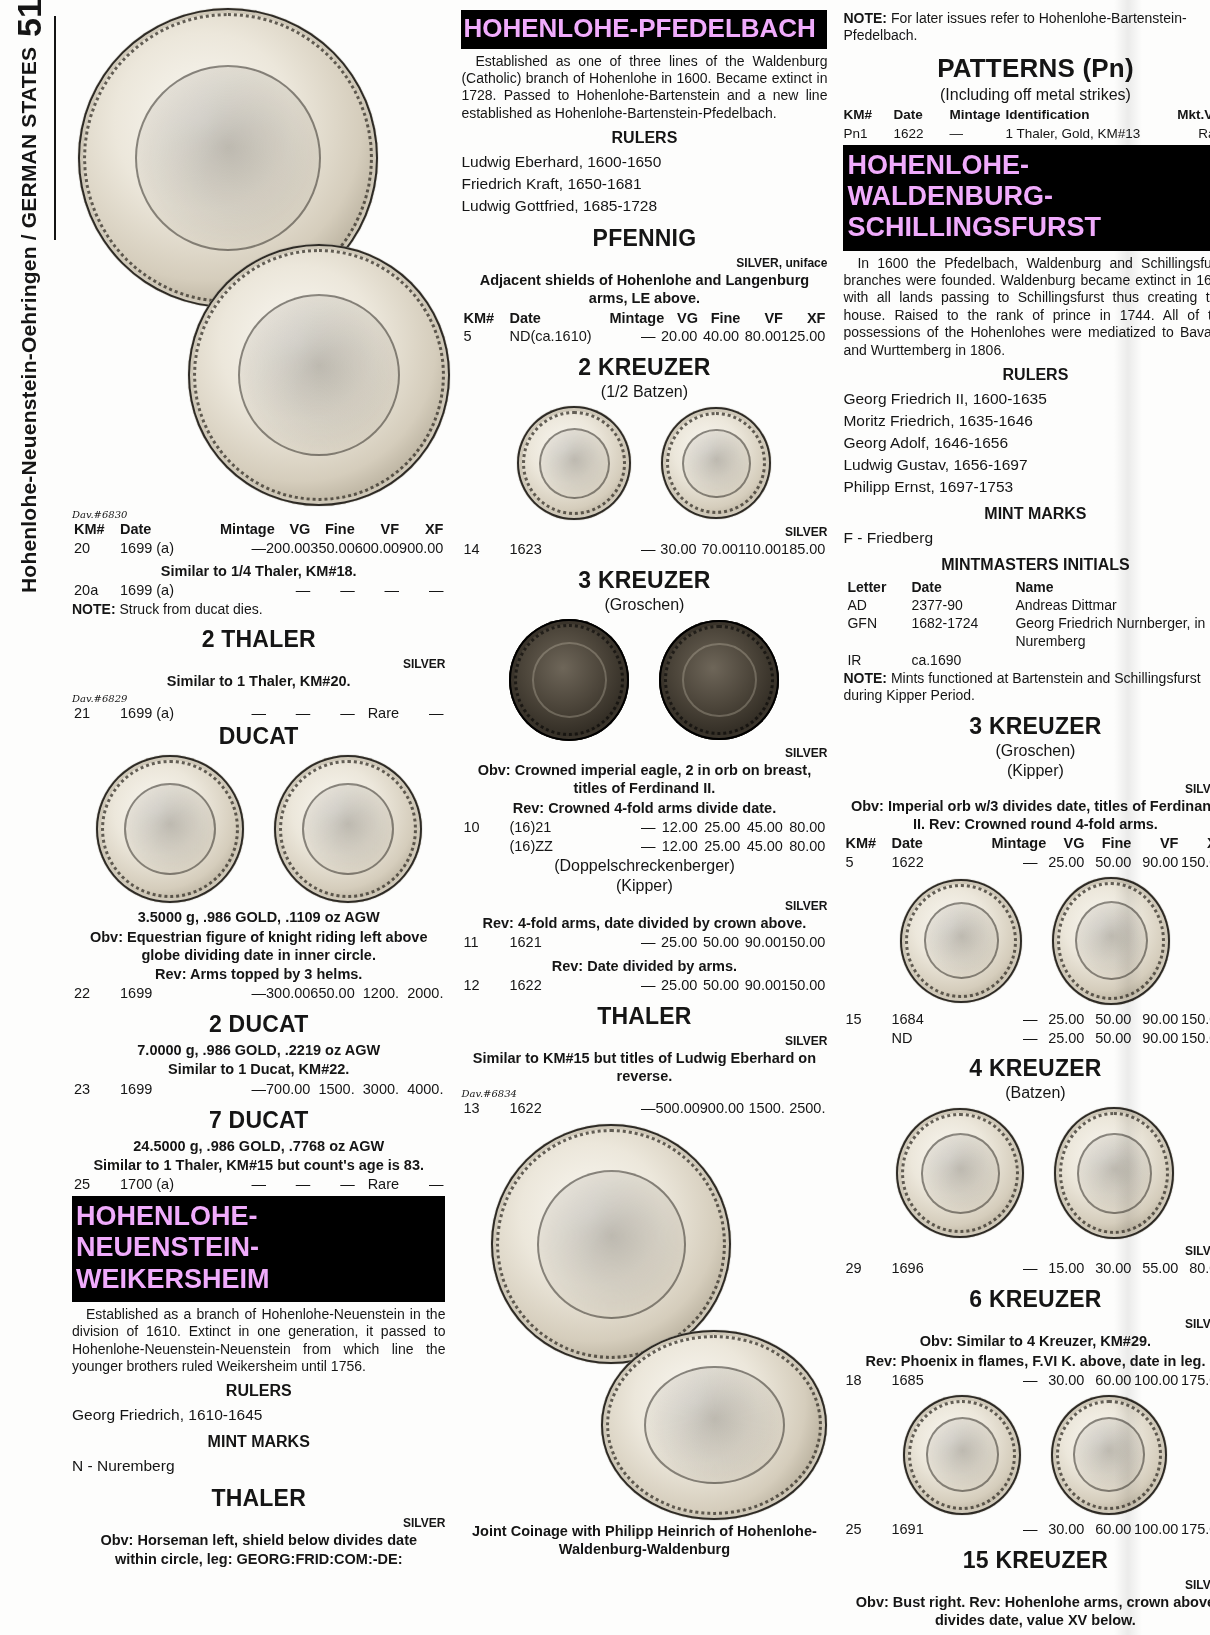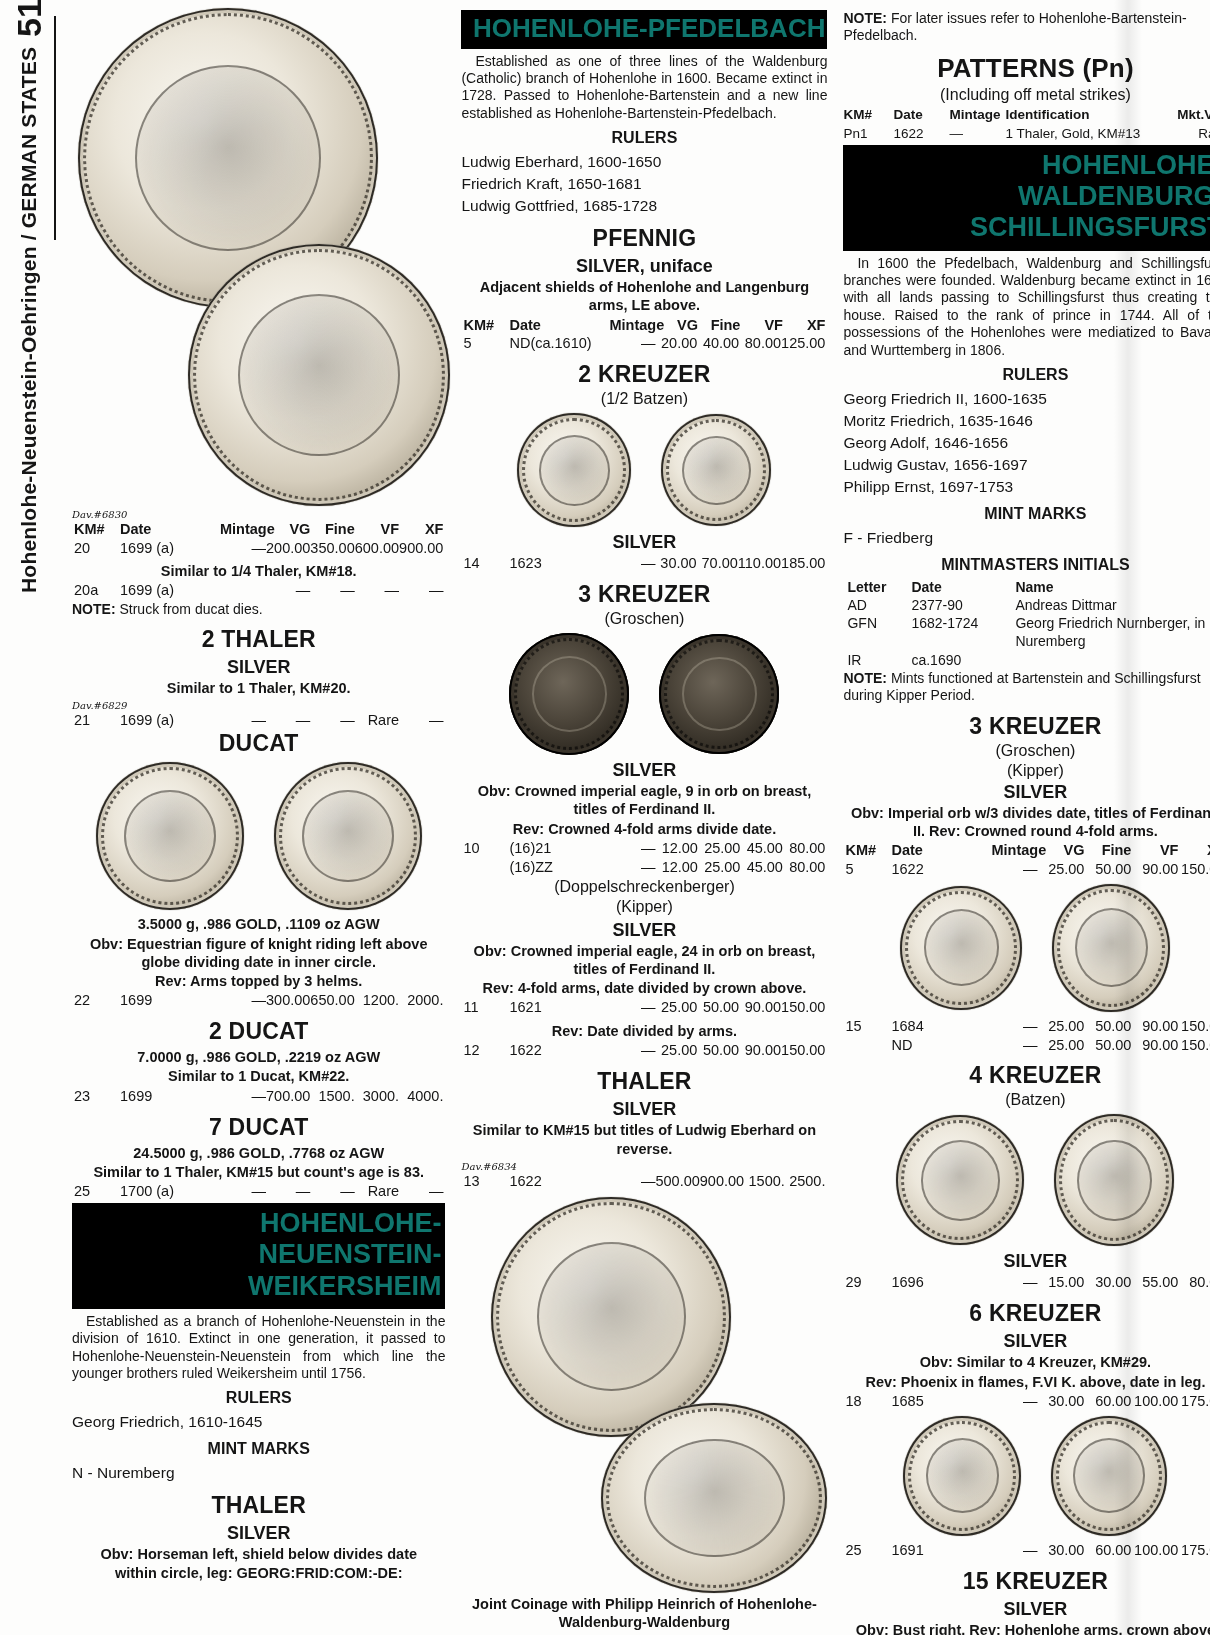--- a/index.html
+++ b/index.html
@@ -11,31 +11,31 @@
              white-space:nowrap;font-weight:bold;font-size:21px;letter-spacing:.2px;}
   .side-num{font-size:34px;letter-spacing:0;margin-top:10px;}
   .side-rule{position:absolute;left:48px;top:8px;width:2px;height:224px;background:#141414;}
   
   .c1{flex:0 0 360px;}
   .c2{flex:0 0 366px;}
   .c3{flex:0 0 384px;}
   .gutter{position:absolute;right:68px;top:0;width:28px;height:1635px;pointer-events:none;
           background:linear-gradient(90deg,rgba(0,0,0,0),rgba(0,0,0,.07) 50%,rgba(0,0,0,0));}
   
-  .banner{background:#000;color:#0f766e;text-align:right;font-weight:bold;padding:5px 4px 7px;margin:2px 0 4px;}
+  .banner{background:#000;color:#f0abfc;text-align:left;font-weight:bold;padding:5px 4px 7px;margin:2px 0 4px;}
   .banner .bl{font-size:27px;line-height:1.16;}
   .banner.one{font-size:26px;line-height:1.1;padding:4px 2px 6px;}
   .para{font-size:14px;line-height:1.24;text-align:justify;text-indent:14px;margin:2px 0 6px;}
   .subhead{font-weight:bold;text-align:center;font-size:16px;margin:7px 0 4px;}
   .ruler-line{font-size:15.5px;line-height:1.42;}
   .denom{font-weight:bold;text-align:center;font-size:23px;margin:8px 0 2px;letter-spacing:.2px;}
   .denom.big{font-size:30px;margin:10px 0 0;}
   .denom.mid{font-size:26px;}
   .denom-sub{text-align:center;font-size:16px;margin:1px 0 2px;}
-  .silver{font-weight:bold;text-align:center;font-size:18px;margin:4px 0 1px;}
+  .silver{font-weight:bold;text-align:right;font-size:12px;margin:4px 0 1px;}
   .desc{font-weight:bold;text-align:center;font-size:14.5px;line-height:1.26;margin:0 6px 1px;}
   .dav{font-family:"DejaVu Serif",serif;font-style:italic;font-size:10px;margin:3px 0 0;}
   .note{font-size:14px;line-height:1.24;margin:1px 0 2px;}
   .note b{font-weight:bold;}
   
   .pr{display:grid;grid-template-columns:46px 100px 46px 1fr 1fr 1fr 1fr;font-size:14.5px;line-height:1.3;margin:0 2px;}
   .pr .n{text-align:right;}
   .pr.head{font-weight:bold;}
   .pat{display:grid;grid-template-columns:50px 56px 56px 1fr 66px;font-size:13.5px;line-height:1.3;margin:2px 0;}
   .pat .r{text-align:right;}
@@ -216,21 +216,21 @@
         <span class="n">110.00</span>
         <span class="n">185.00</span>
       </div>
     <div class="denom">3 KREUZER</div>
     <div class="denom-sub">(Groschen)</div>
     <div class="coin-pair">
       <div class="coin dark" style="width:120px;height:122px;"></div>
       <div class="coin dark" style="width:120px;height:120px;"></div>
     </div>
     <div class="silver">SILVER</div>
-    <div class="desc">Obv: Crowned imperial eagle, 9 in orb on breast, titles of Ferdinand II.</div>
+    <div class="desc">Obv: Crowned imperial eagle, 2 in orb on breast, titles of Ferdinand II.</div>
     <div class="desc">Rev: Crowned 4-fold arms divide date.</div>
     <div class="pr">
         <span>10</span>
         <span>(16)21</span>
         <span class="n">—</span>
         <span class="n">12.00</span>
         <span class="n">25.00</span>
         <span class="n">45.00</span>
         <span class="n">80.00</span>
       </div>
@@ -239,21 +239,20 @@
         <span>(16)ZZ</span>
         <span class="n">—</span>
         <span class="n">12.00</span>
         <span class="n">25.00</span>
         <span class="n">45.00</span>
         <span class="n">80.00</span>
       </div>
     <div class="denom-sub">(Doppelschreckenberger)</div>
     <div class="denom-sub">(Kipper)</div>
     <div class="silver">SILVER</div>
-    <div class="desc">Obv: Crowned imperial eagle, 24 in orb on breast, titles of Ferdinand II.</div>
     <div class="desc">Rev: 4-fold arms, date divided by crown above.</div>
     <div class="pr">
         <span>11</span>
         <span>1621</span>
         <span class="n">—</span>
         <span class="n">25.00</span>
         <span class="n">50.00</span>
         <span class="n">90.00</span>
         <span class="n">150.00</span>
       </div>

